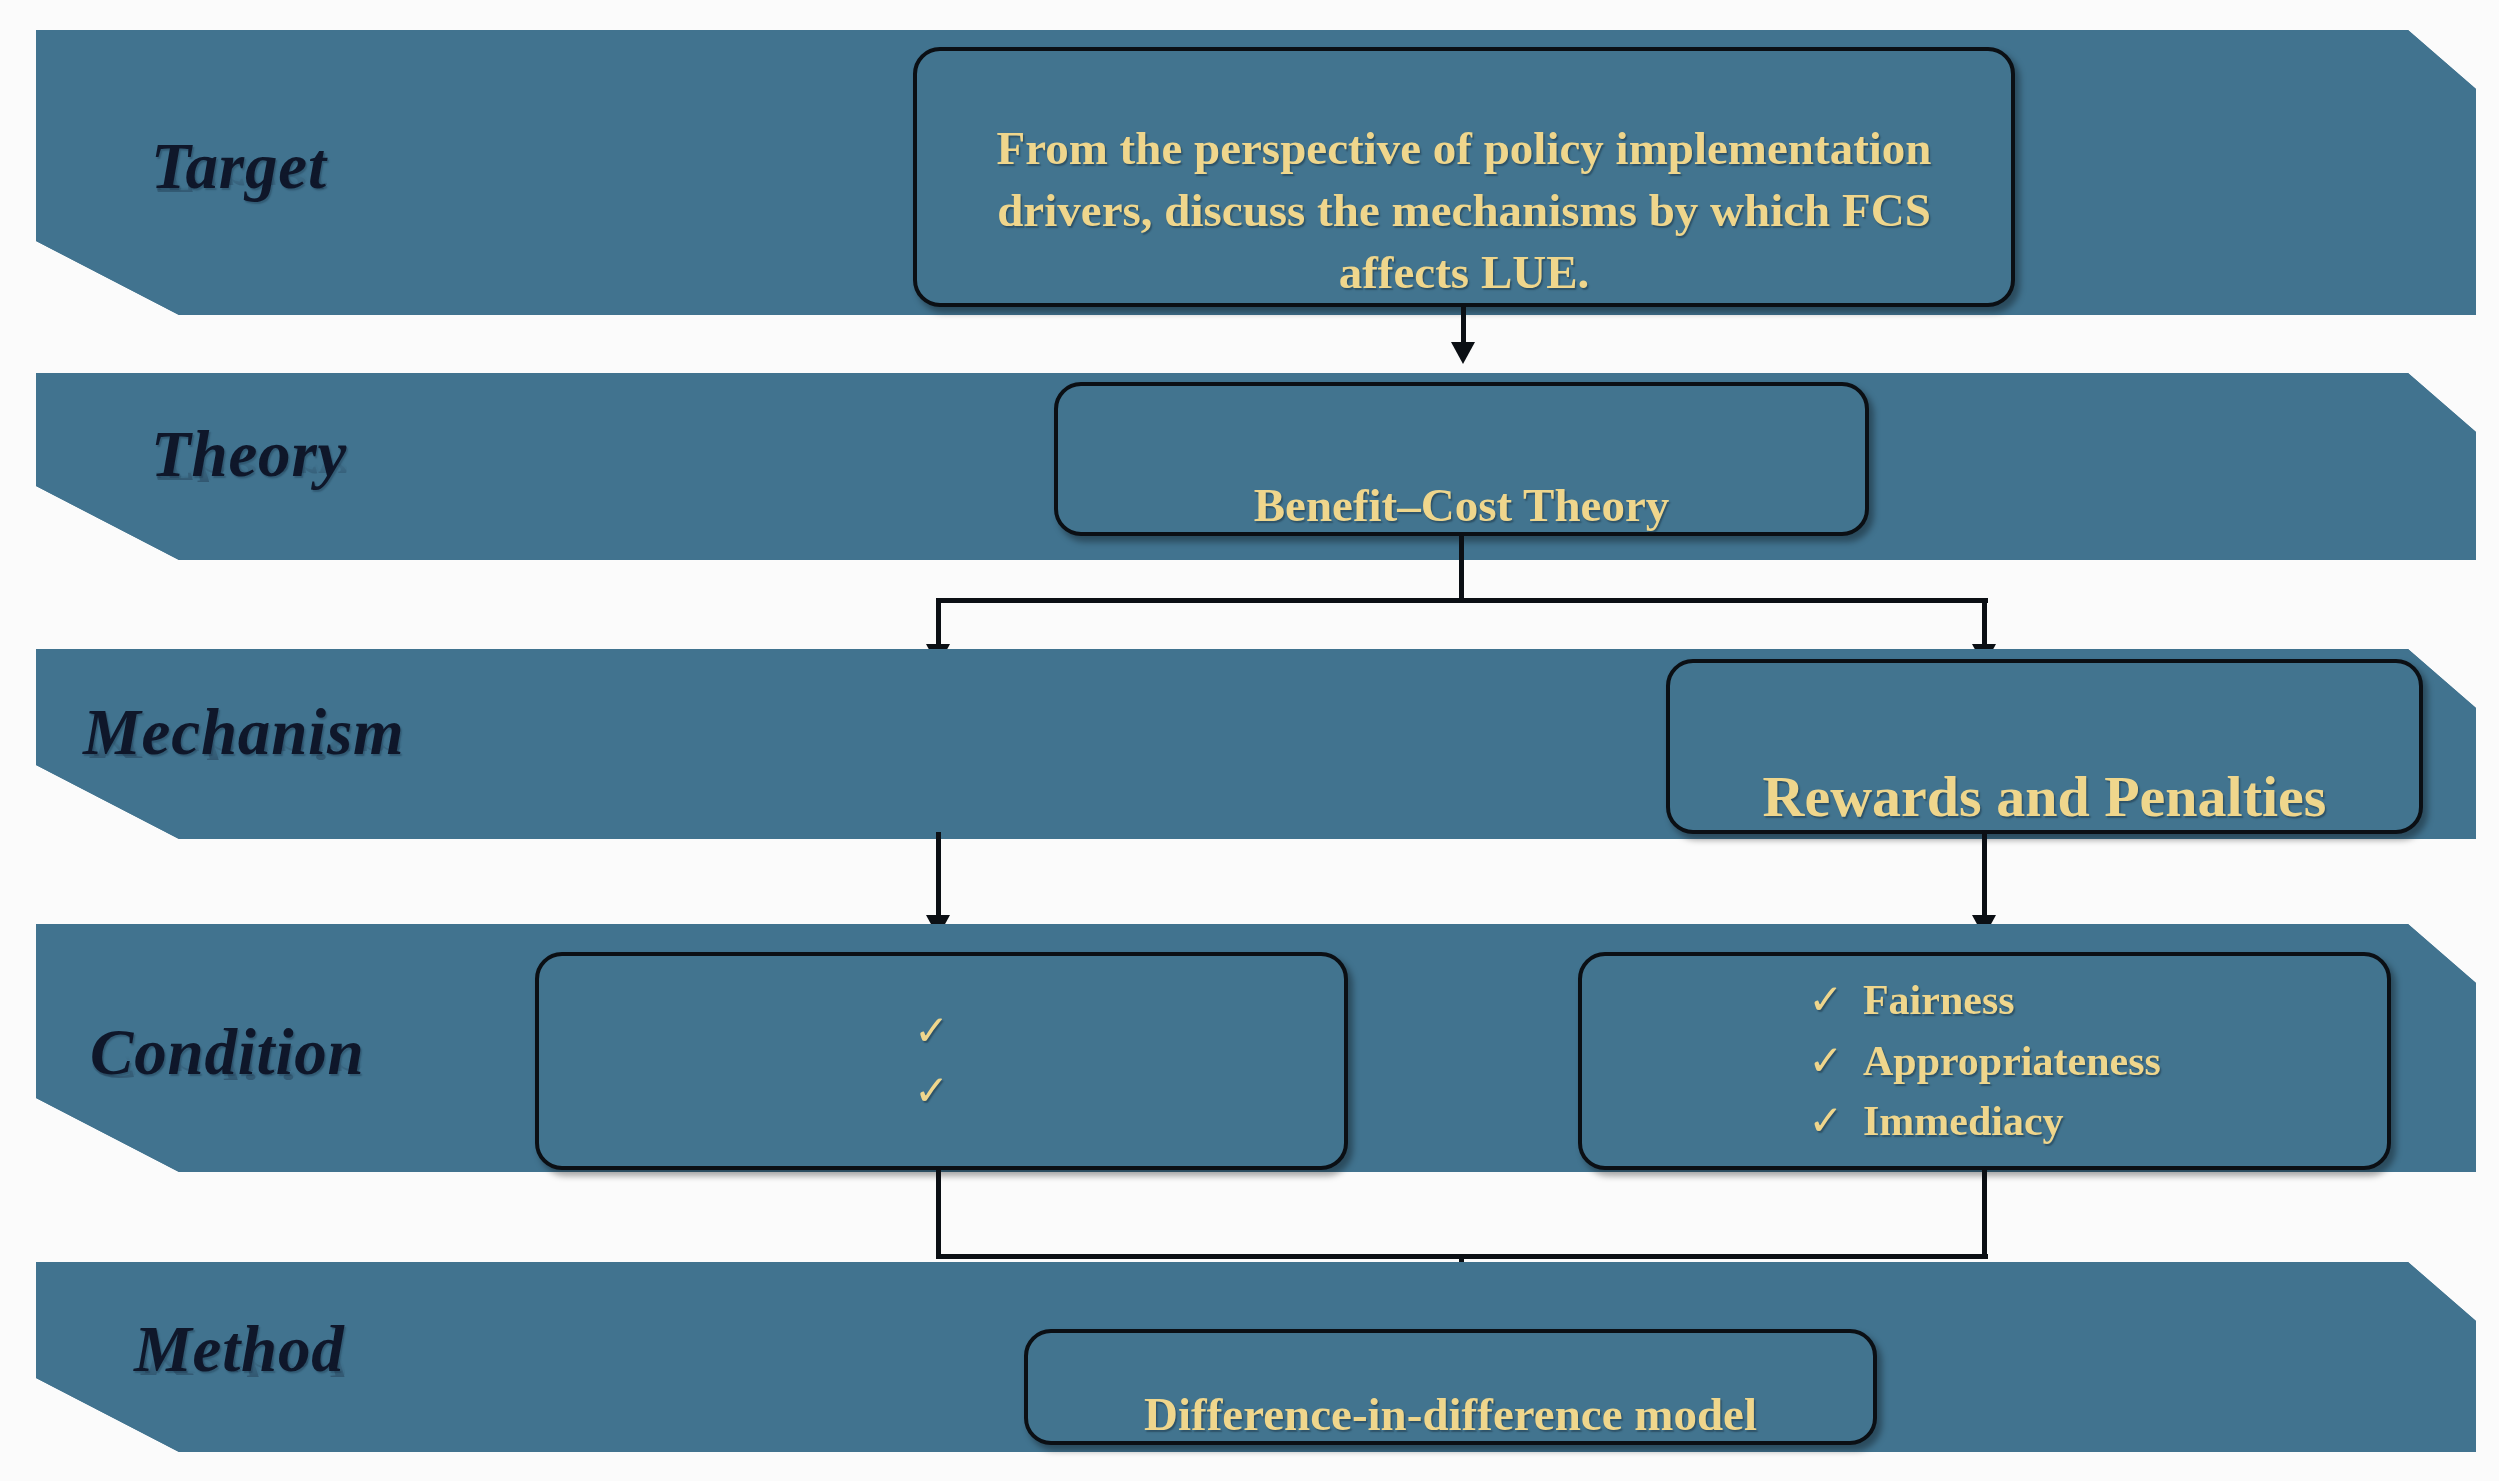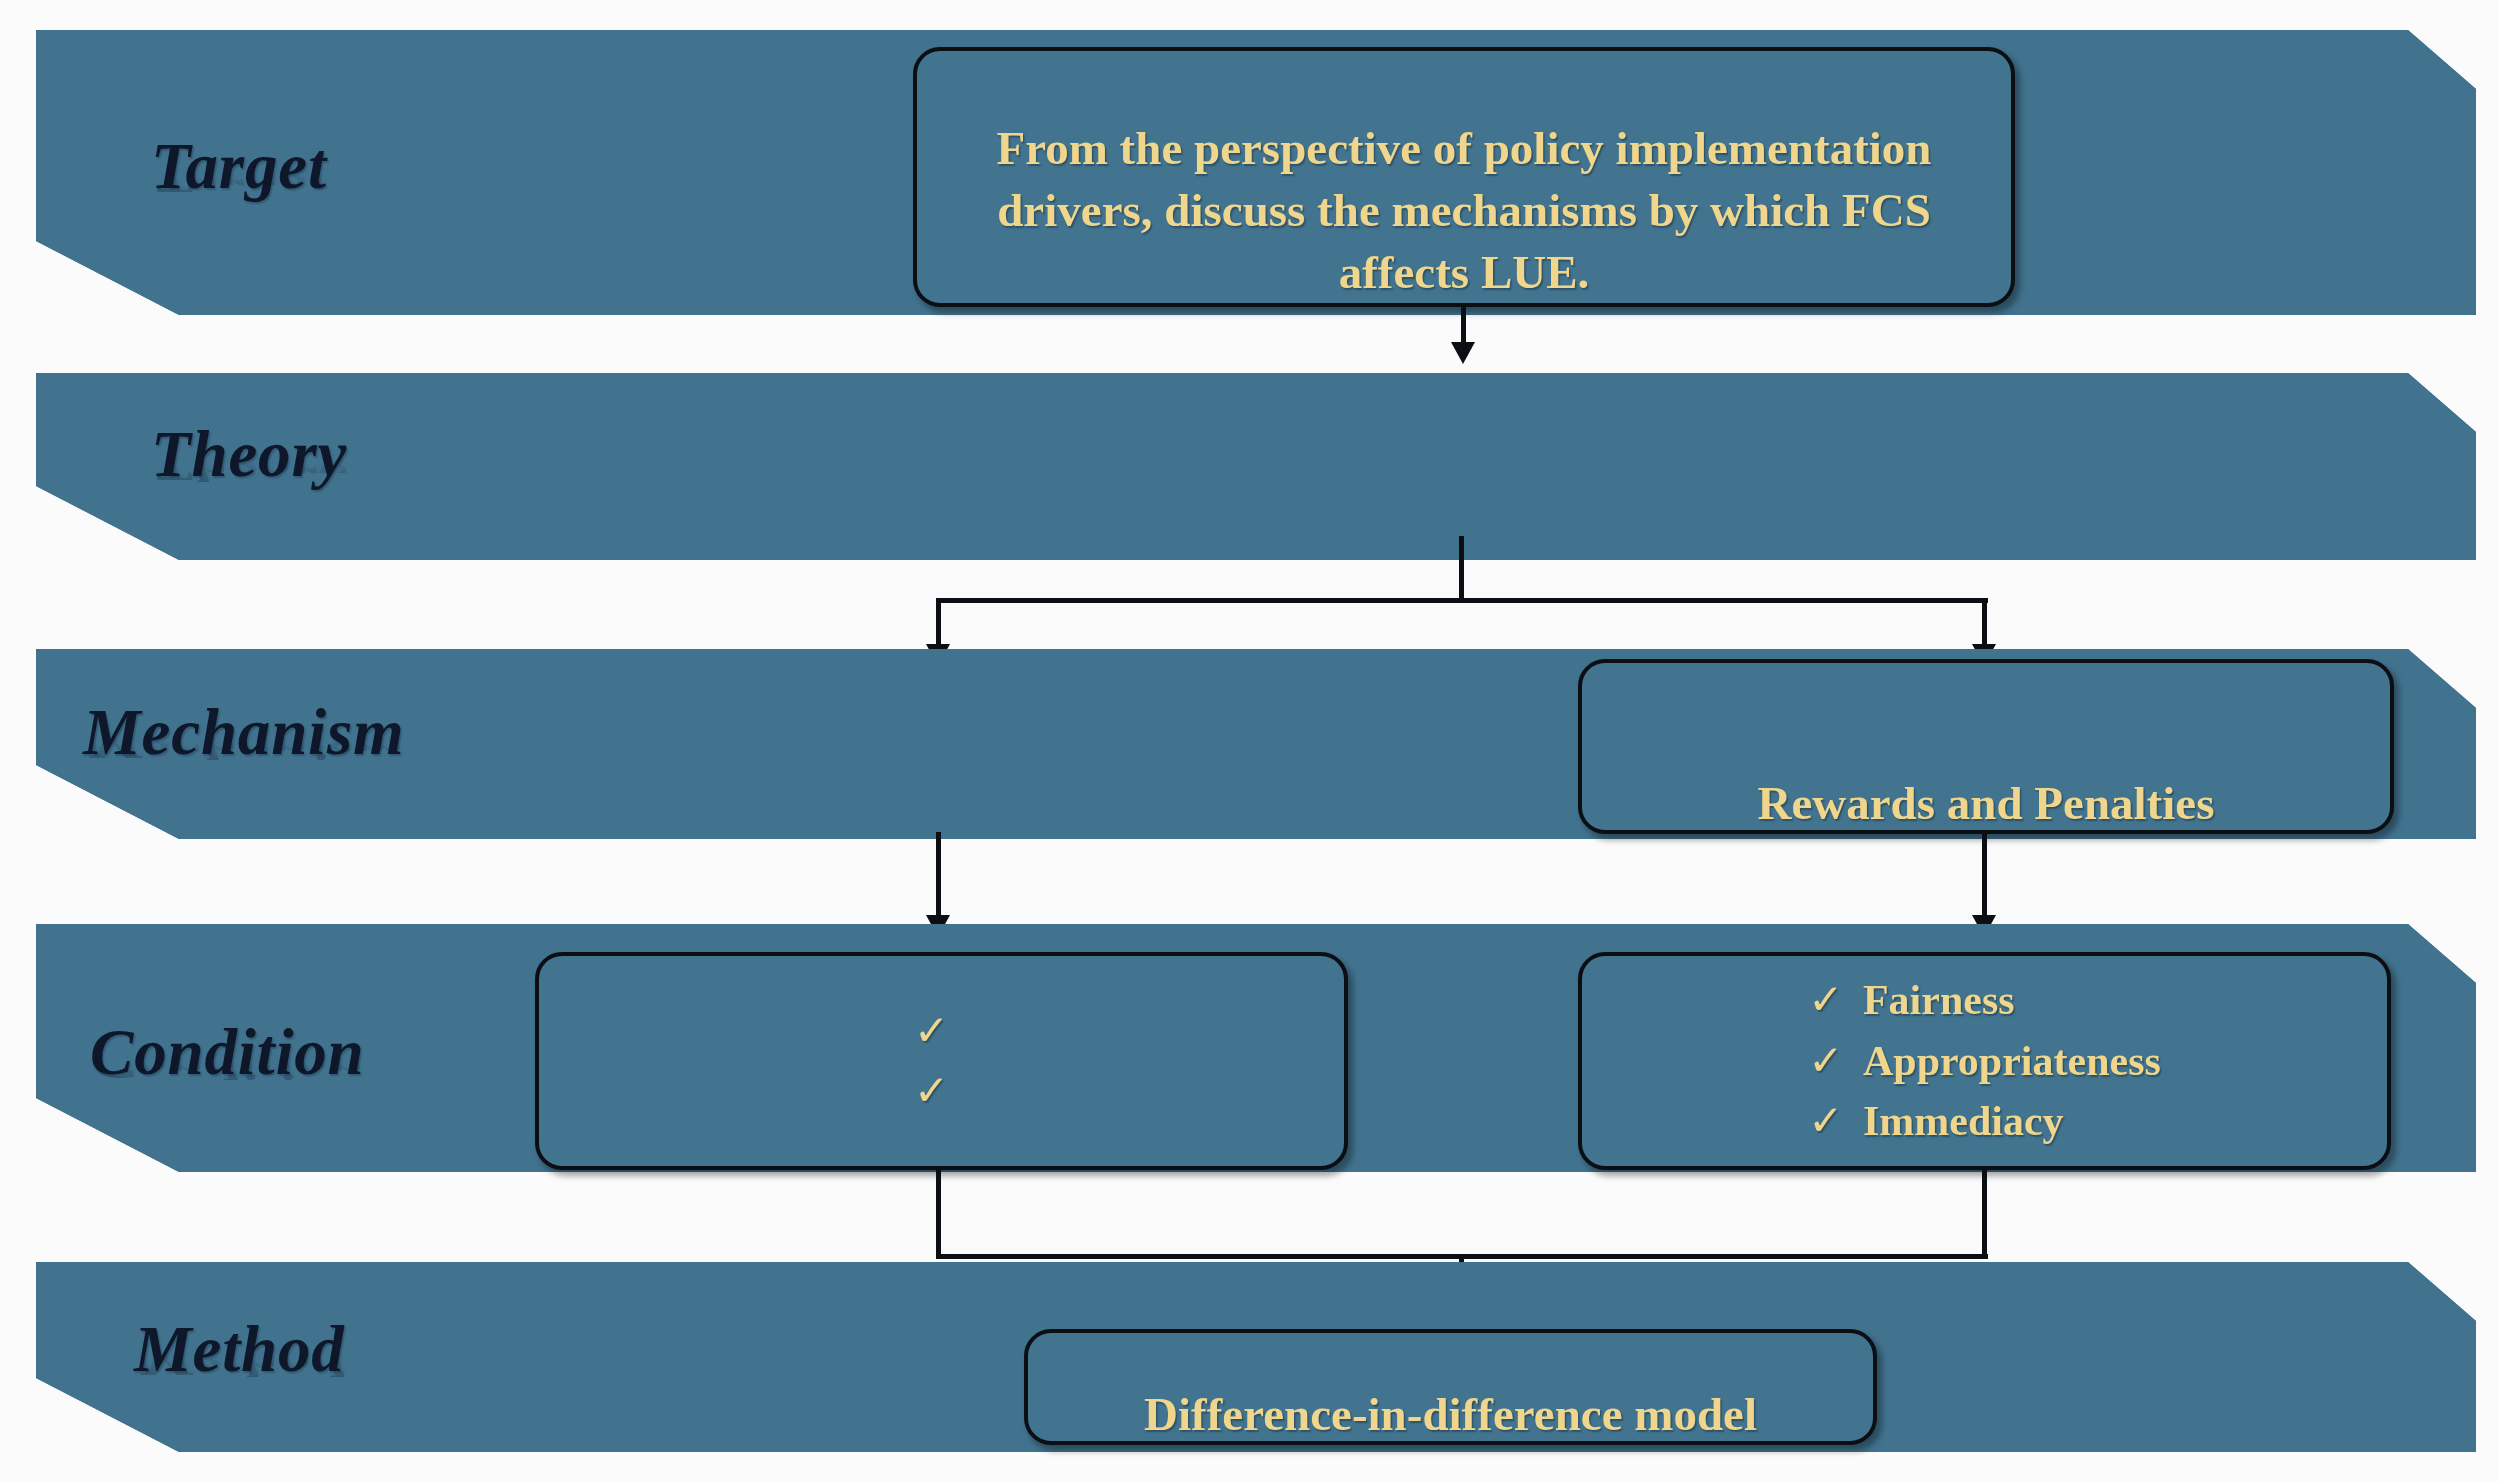--- a/index.html
+++ b/index.html
@@ -120,36 +120,39 @@
   <div class="conn v" style="left:1461px;top:306px;height:45px;"></div>
   <div class="arrow" style="left:1451px;top:342px;"></div>
 
   <div class="banner" style="left:36px;top:373px;width:2440px;height:187px;">
     <div class="banner-inner"></div>
   </div>
   <div class="stage-label" style="left:151px;top:422px;font-size:65px;">
     <span>Theory</span>
     <span class="reflect" aria-hidden="true">Theory</span>
   </div>
+  <div class="node" style="left:1054px;top:382px;width:815px;height:154px;font-size:47px;">
+    <span class="txt">Benefit–Cost Theory</span>
+  </div>
 
   <div class="conn v" style="left:1459px;top:536px;height:66px;"></div>
   <div class="conn h" style="left:936px;top:598px;width:1052px;"></div>
   <div class="conn v" style="left:936px;top:598px;height:54px;"></div>
   <div class="arrow" style="left:926px;top:644px;"></div>
   <div class="conn v" style="left:1982px;top:598px;height:54px;"></div>
   <div class="arrow" style="left:1972px;top:644px;"></div>
 
   <div class="banner" style="left:36px;top:649px;width:2440px;height:190px;">
     <div class="banner-inner"></div>
   </div>
   <div class="stage-label" style="left:83px;top:700px;font-size:65px;">
     <span>Mechanism</span>
     <span class="reflect" aria-hidden="true">Mechanism</span>
   </div>
-  <div class="node" style="left:1578px;top:659px;width:816px;height:175px;font-size:47px;">
+  <div class="node" style="left:1666px;top:659px;width:757px;height:175px;font-size:58px;">
     <span class="txt">Rewards and Penalties</span>
   </div>
 
   <div class="conn v" style="left:936px;top:832px;height:90px;"></div>
   <div class="arrow" style="left:926px;top:915px;"></div>
   <div class="conn v" style="left:1982px;top:832px;height:90px;"></div>
   <div class="arrow" style="left:1972px;top:915px;"></div>
 
   <div class="banner" style="left:36px;top:924px;width:2440px;height:248px;">
     <div class="banner-inner"></div>

